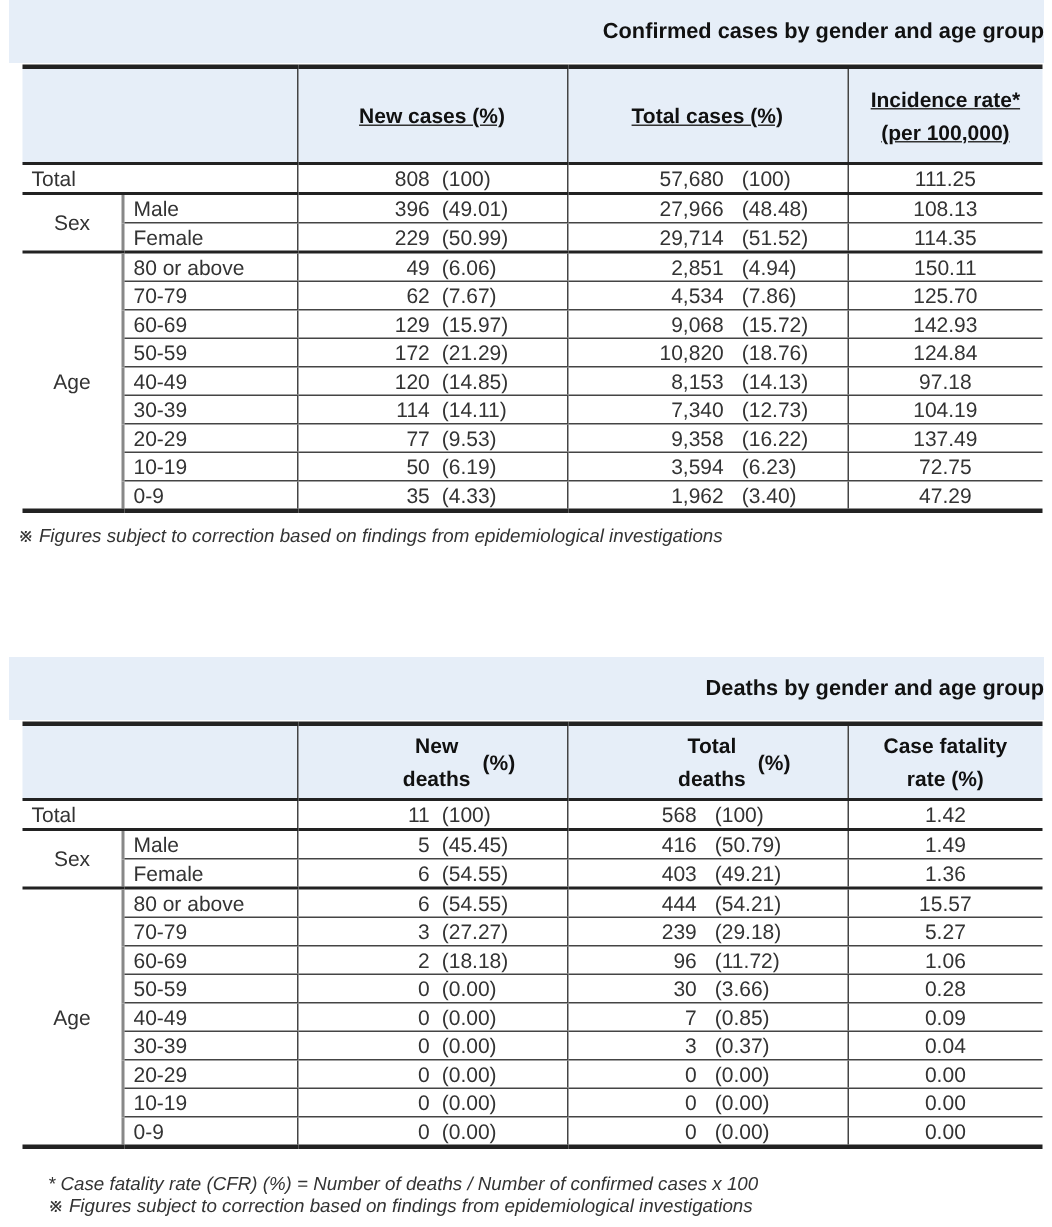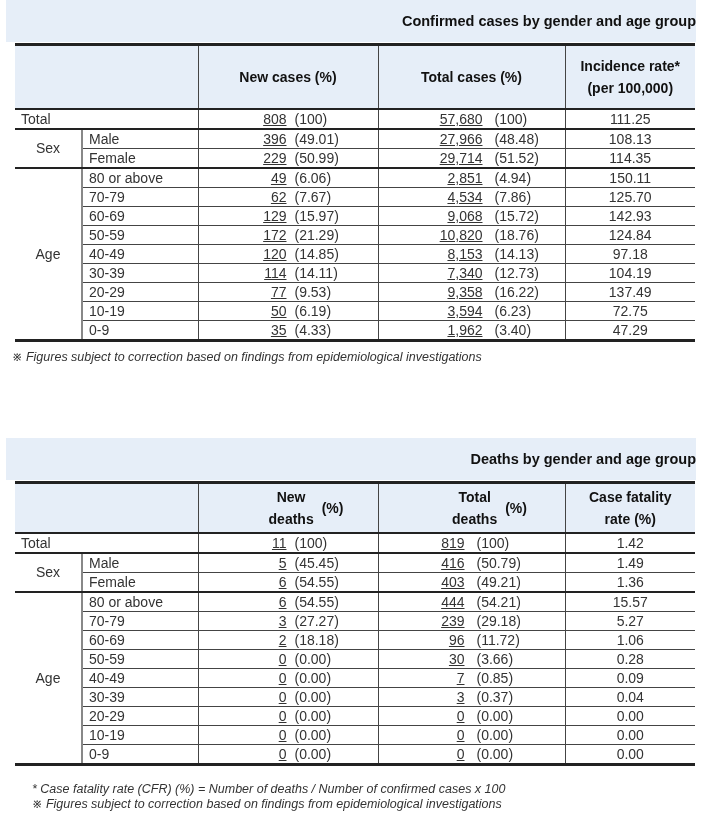--- a/index.html
+++ b/index.html
@@ -24,21 +24,21 @@
   }
   table.dt th:first-child { border-left:none; }
   table.dt td { border-bottom:1px solid #444; border-left:1px solid #444; padding:0 6px; height:18px; line-height:18px; white-space:nowrap; }
   table.dt td.first { border-left:none; }
   table.dt tr.thick-bottom td { border-bottom:2px solid #222; }
   table.dt tr.last td { border-bottom:3px solid #222; }
   td.group { vertical-align:middle; text-align:center; border-bottom:2px solid #222 !important; }
   td.group.agegrp { border-bottom:3px solid #222 !important; }
   td.sub { border-left:2px solid #888 !important; }
   td.num { text-align:left; padding:0; }
-  .n { display:inline-block; text-align:right;text-decoration:underline; }
+  .n { display:inline-block; text-align:right; }
   .p { display:inline-block; text-align:left; }
   td.c3 .n { width:82px; }
   td.c3 .p { width:70px; padding-left:8px; }
   td.c4 .n { width:98px; }
   td.c4 .p { width:70px; padding-left:12px; }
   td.c4d .n { width:80px; }
   td.c4d .p { width:70px; padding-left:12px; }
   td.rate { text-align:center; }
   .hdr-two { display:flex; align-items:center; justify-content:center;padding-left:36px; }
   .hdr-two .stack { display:flex; flex-direction:column; align-items:center; line-height:22px; }
@@ -52,21 +52,21 @@
 
 <table class="dt" id="cases-table" style="top:43px;">
   <colgroup>
       <col class="c1">
       <col class="c2">
       <col class="c3">
       <col class="c4">
       <col class="c5">
     </colgroup>
   <thead>
-    <tr style="height:64px;">
+    <tr style="height:64px;text-decoration:underline;">
       <th colspan="2"></th>
       <th>New cases  (%)</th>
       <th>Total cases  (%)</th>
       <th>
         <div>Incidence rate*</div>
         <div>(per 100,000)</div>
       </th>
     </tr>
   </thead>
   <tbody id="cases-body">
@@ -185,21 +185,21 @@
       <th>
         <div>Case fatality</div>
         <div>rate (%)</div>
       </th>
     </tr>
   </thead>
   <tbody id="deaths-body">
       <tr class="thick-bottom">
         <td class="first" colspan="2">Total</td>
         <td class="num c3"><span class="n">11</span><span class="p">(100)</span></td>
-        <td class="num c4d"><span class="n">819</span><span class="p">(100)</span></td>
+        <td class="num c4d"><span class="n">568</span><span class="p">(100)</span></td>
         <td class="rate">1.42</td>
       </tr>
       <tr>
         <td class="first group" rowspan="2">Sex</td>
         <td class="sub">Male</td>
         <td class="num c3"><span class="n">5</span><span class="p">(45.45)</span></td>
         <td class="num c4d"><span class="n">416</span><span class="p">(50.79)</span></td>
         <td class="rate">1.49</td>
       </tr>
       <tr class="thick-bottom">

